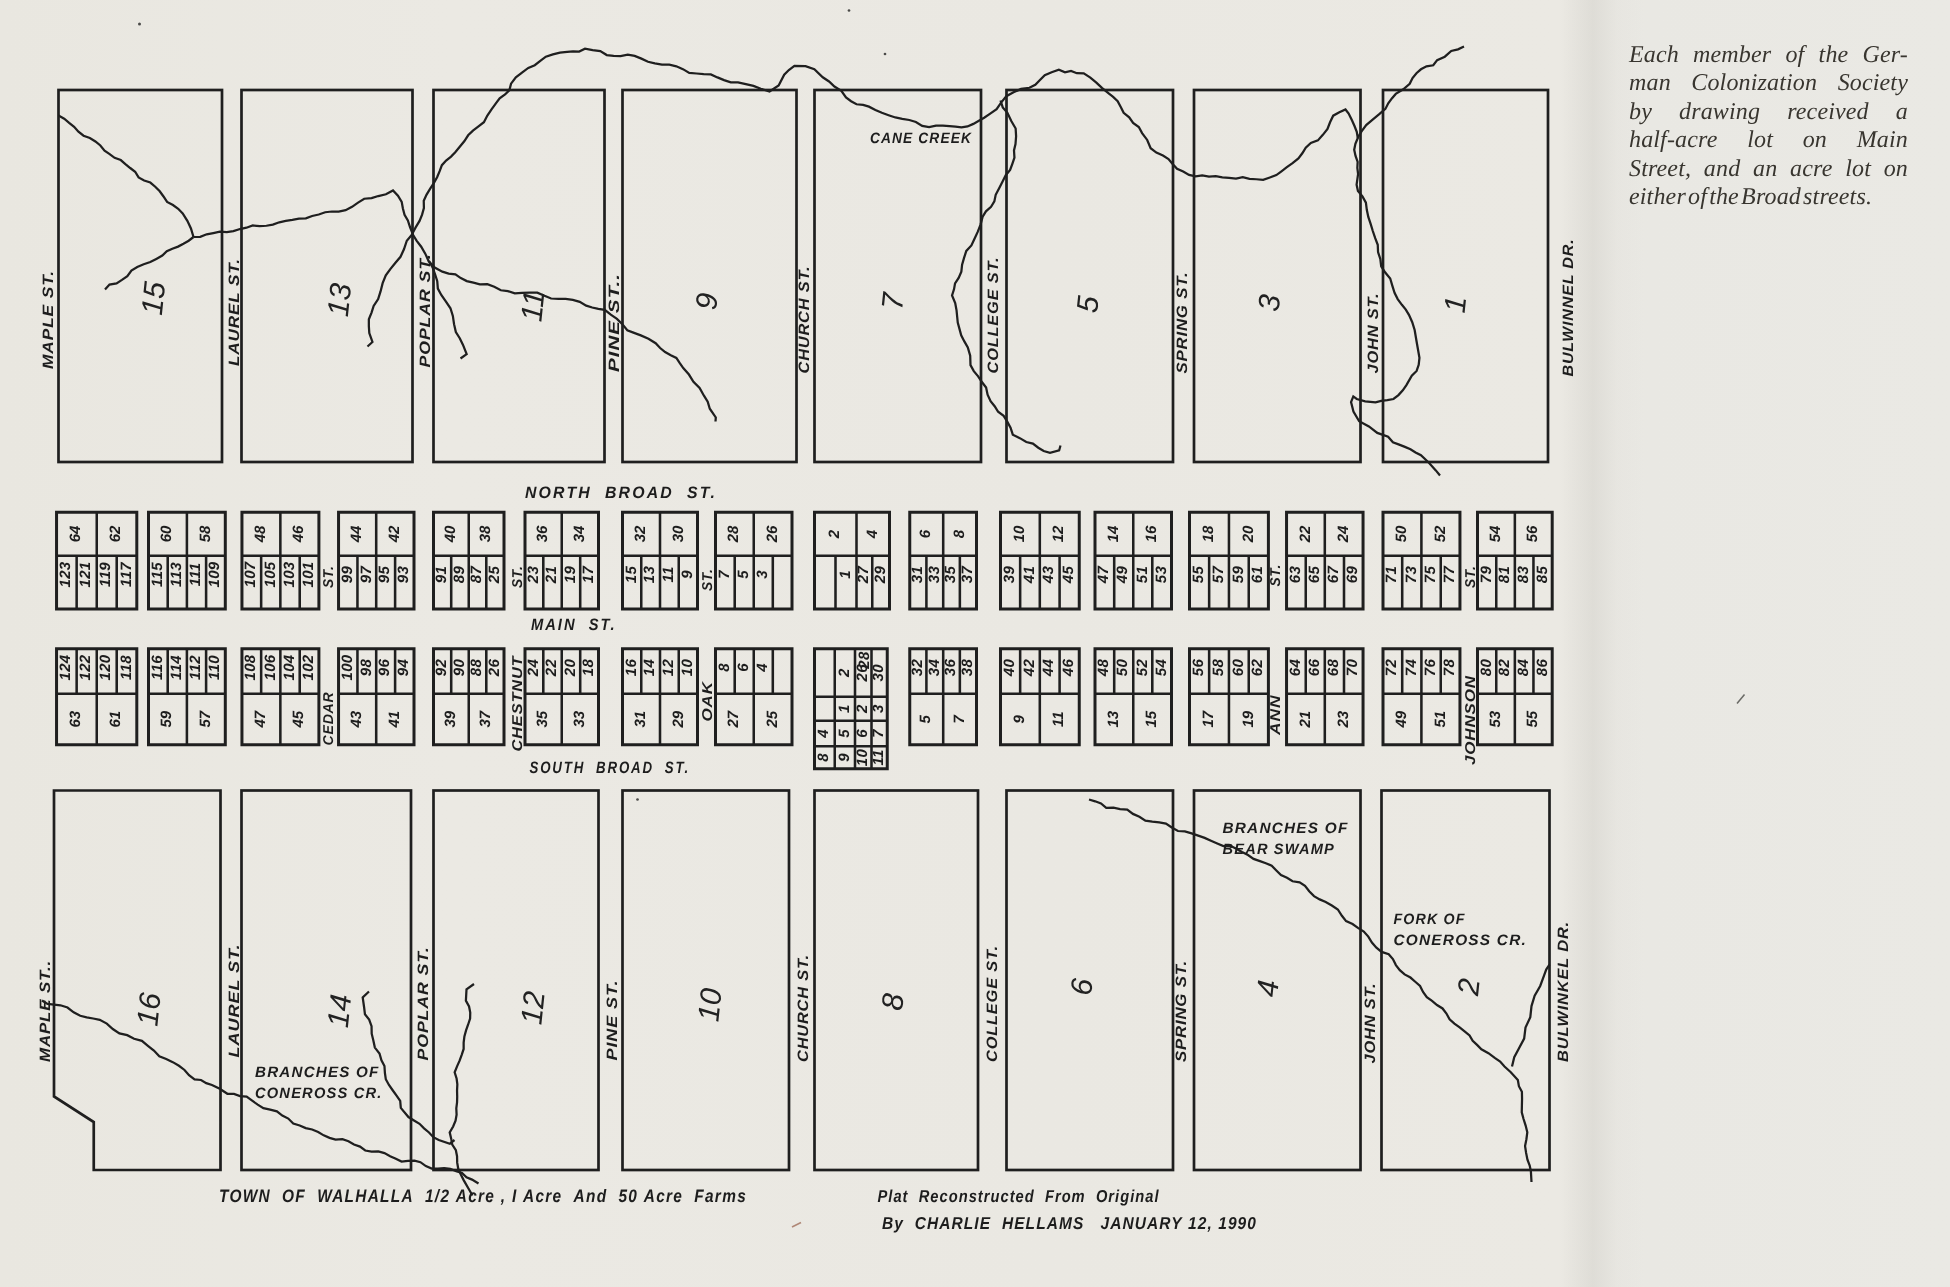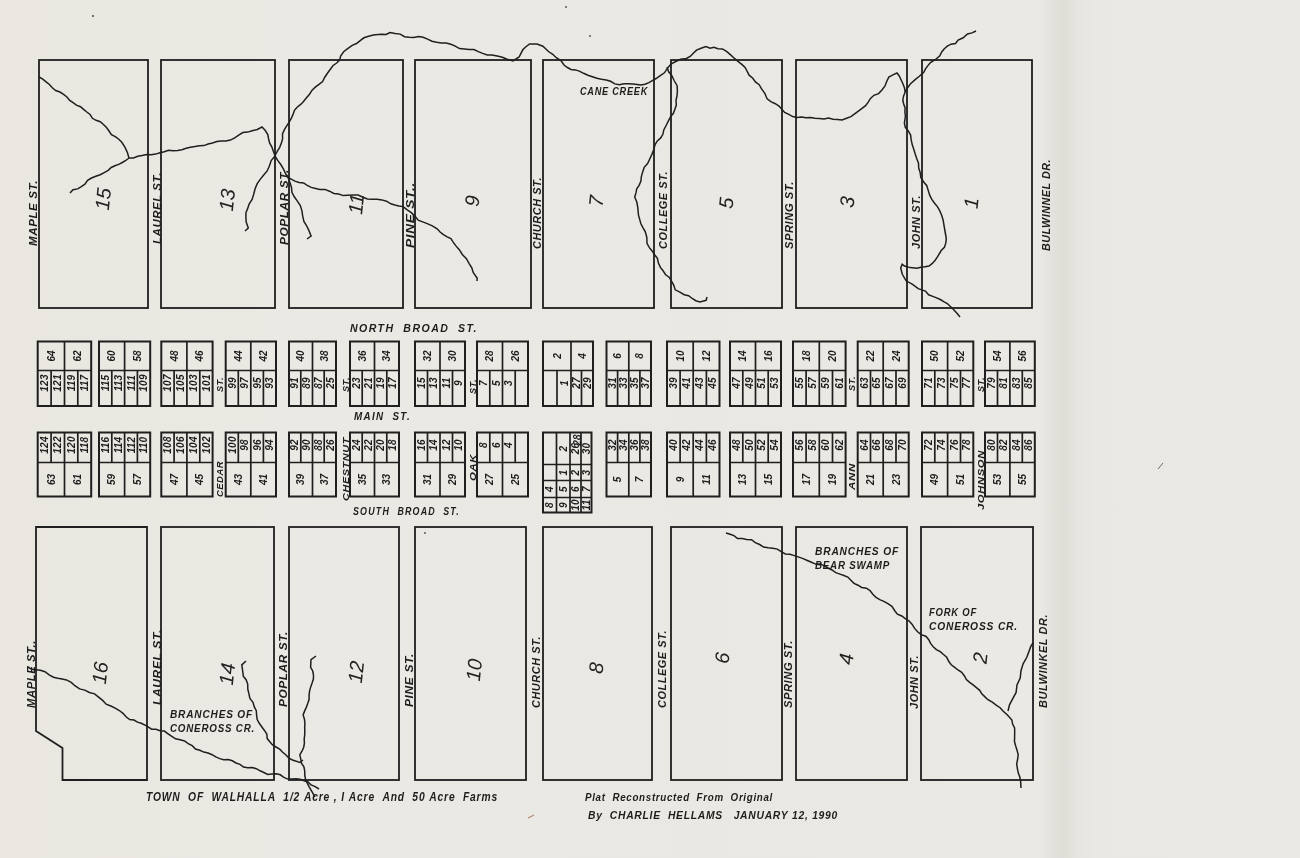--- a/index.html
+++ b/index.html
@@ -695,13 +695,21 @@
 <g fill="#4a4a48">
         <circle cx="93" cy="16" r="1"></circle>
         <circle cx="566" cy="7" r="0.9"></circle>
         <circle cx="590" cy="36" r="0.9"></circle>
         <circle cx="425" cy="533" r="0.9"></circle>
         <path d="M1158,469 l5,-6" stroke="#6a6a66" stroke-width="1" fill="none"></path>
         <path d="M528,818 l6,-3" stroke="#b08878" stroke-width="1.2" fill="none"></path>
       </g>
 </svg>
 
+<div class="note">
+<div>Each member of the Ger-</div>
+<div>man Colonization Society</div>
+<div>by drawing received a</div>
+<div>half-acre lot on Main</div>
+<div>Street, and an acre lot on</div>
+<div class="last">either of the Broad streets.</div>
 </div>
+</div>
 
 </body></html>

